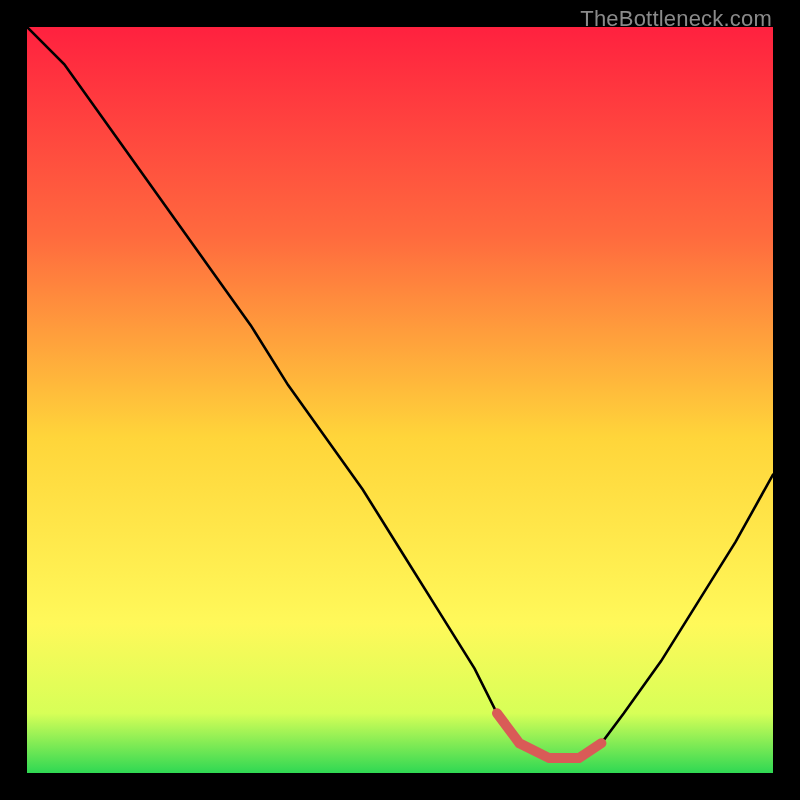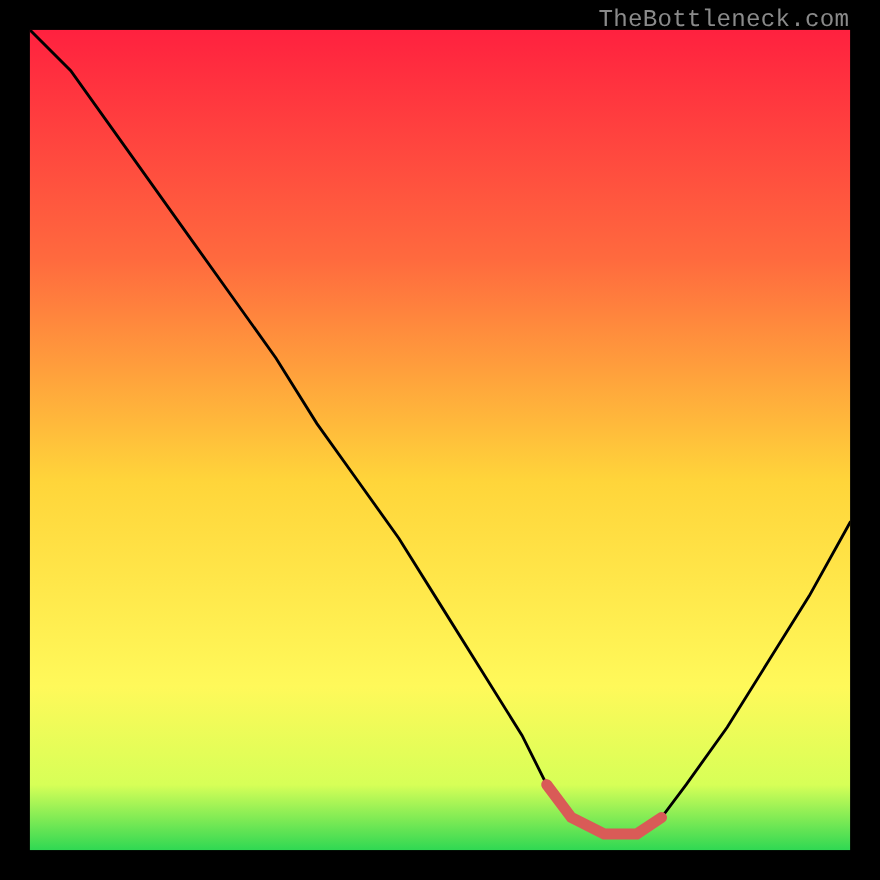--- a/index.html
+++ b/index.html
@@ -23,21 +23,21 @@
   }
   .curve {
     position: absolute;
     inset: 0;
   }
   .watermark {
     position: absolute;
     top: 6px;
     right: 28px;
     color: #8a8a8a;
-    font-family: Liberation Mono, monospace;
+    font-family: Liberation Sans, sans-serif;
     font-size: 22px;
     letter-spacing: 0.2px;
   }
 </style>
 </head>
 <body>
 
 <div class="frame">
   <svg class="grad" viewBox="0 0 746 746" preserveAspectRatio="none" width="746" height="746">
     <defs>

